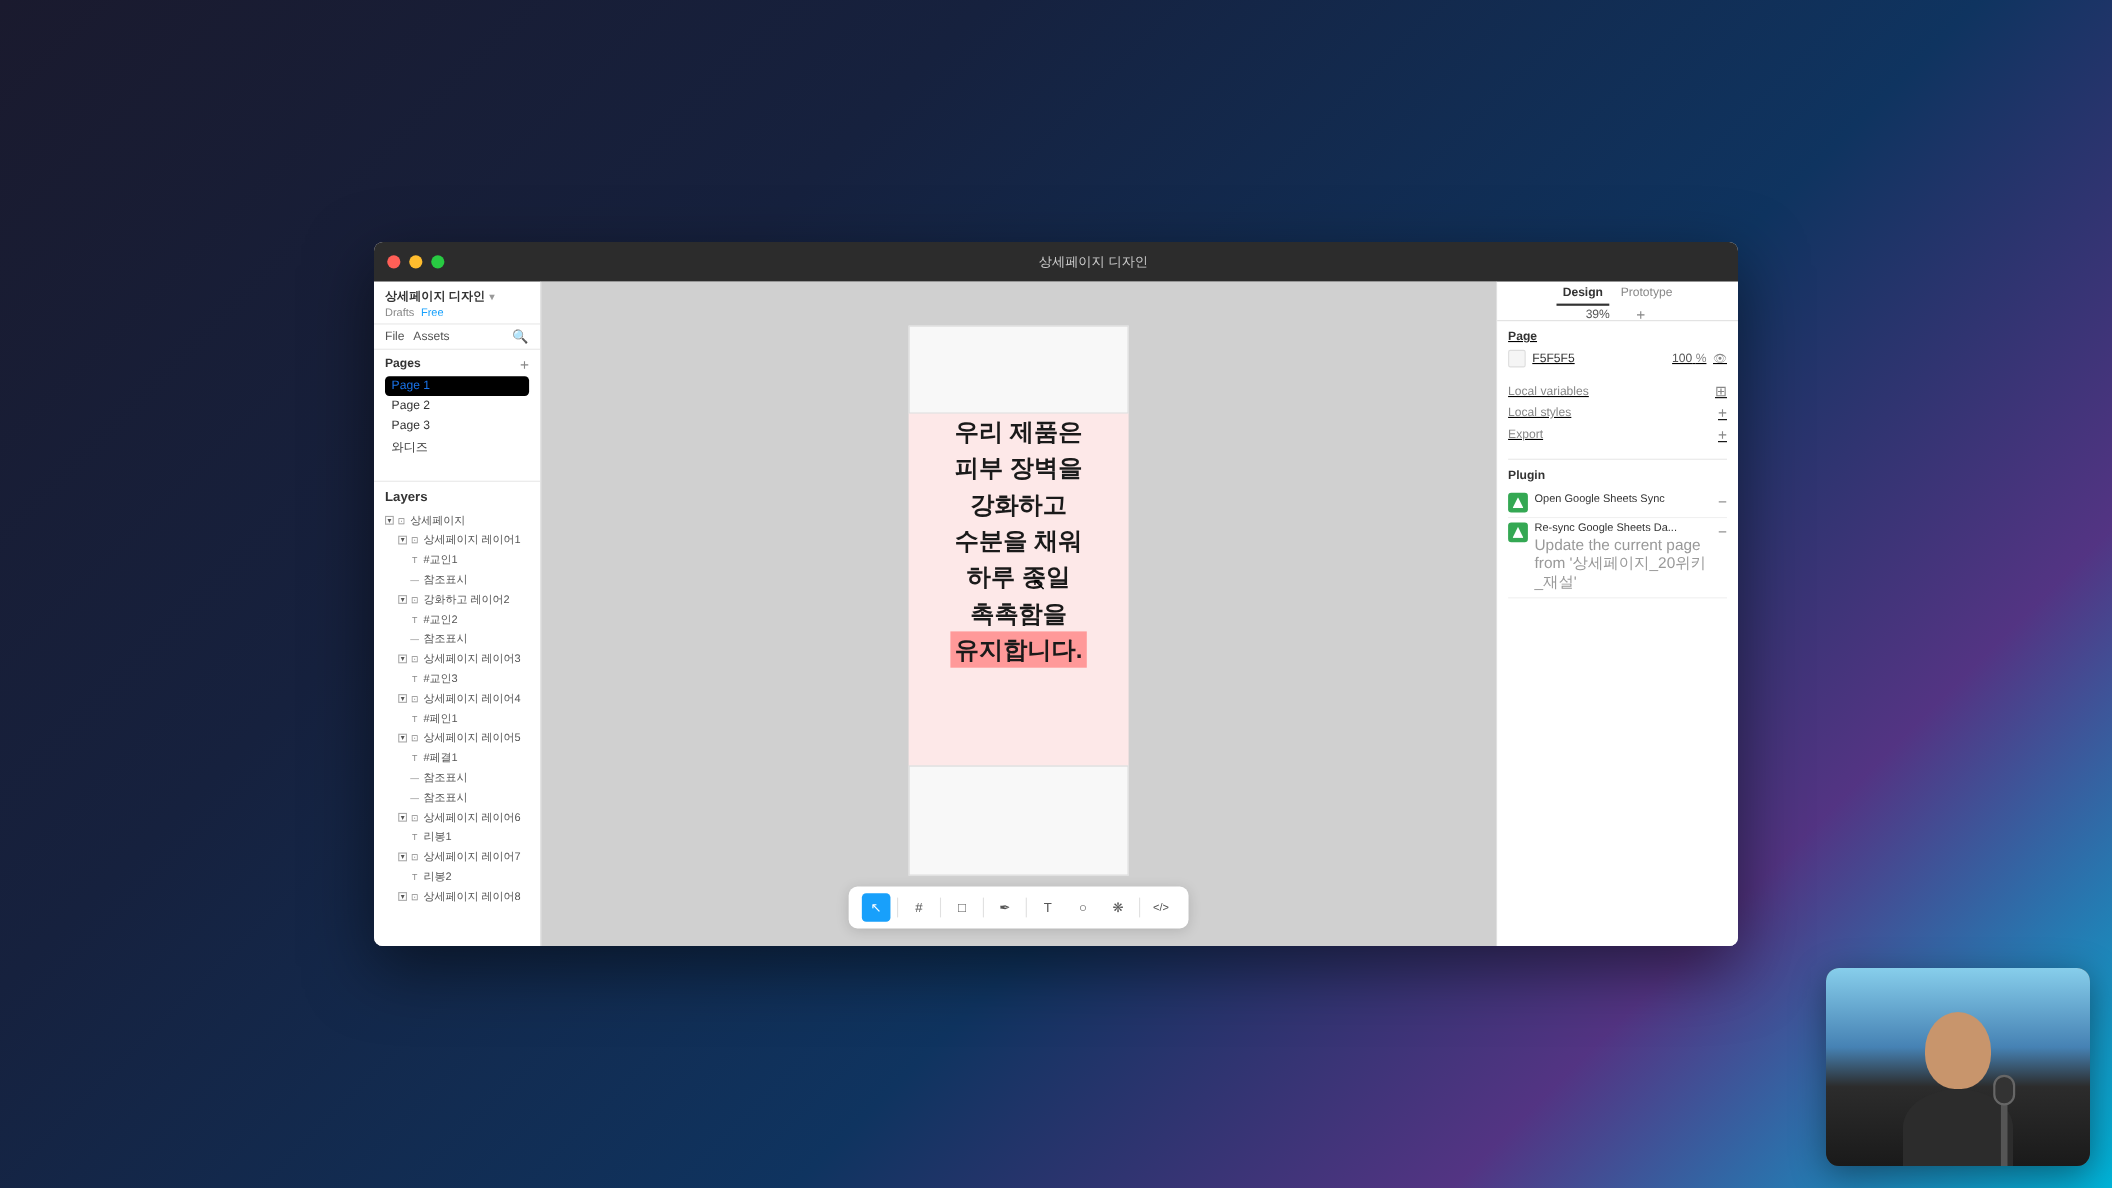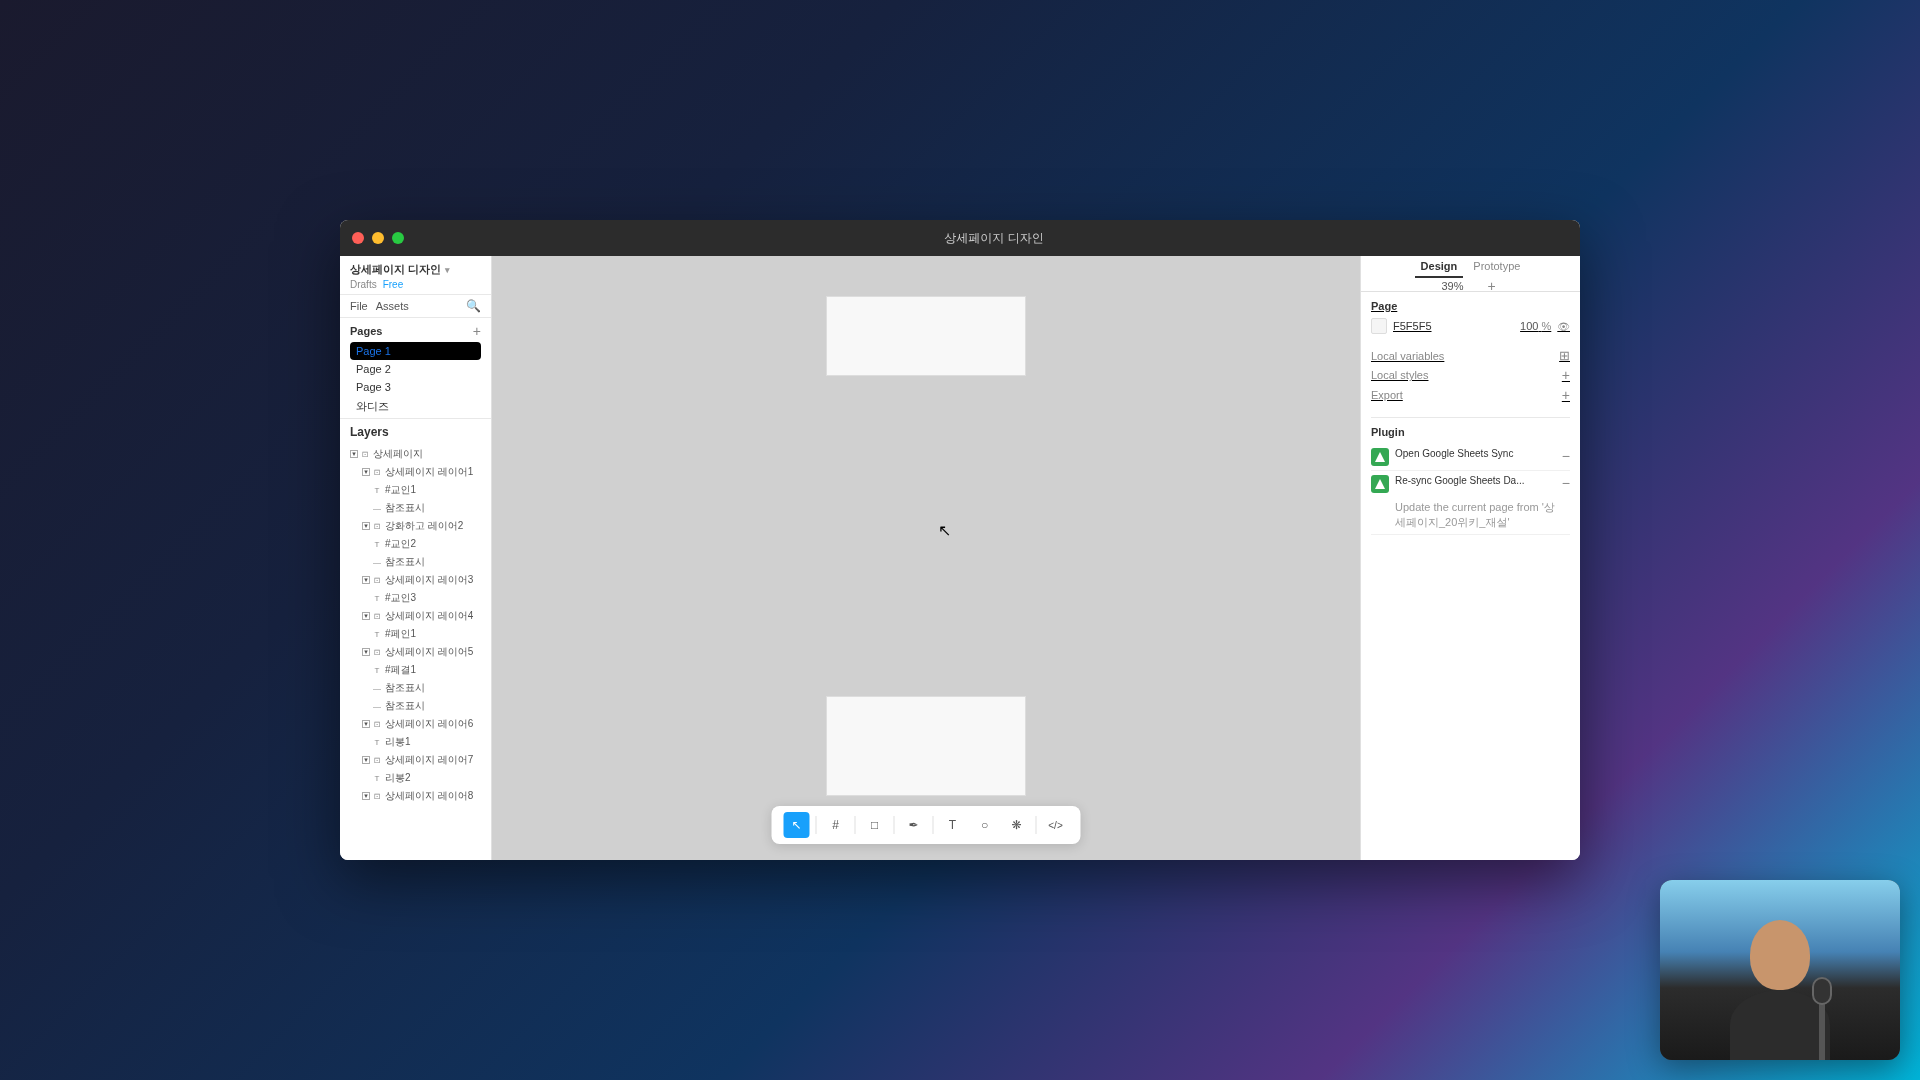--- a/index.html
+++ b/index.html
@@ -99,21 +99,21 @@
       color: #555;
       cursor: pointer;
     }
     .file-assets-bar .search-icon {
       margin-left: auto;
       color: #888;
       font-size: 12px;
       cursor: pointer;
     }
     .pages-section {
-      padding: 6px 10px 1px;
+      padding: 6px 10px 20px;
       border-bottom: 1px solid #e8e8e8;
     }
     .section-header {
       display: flex;
       align-items: center;
       justify-content: space-between;
       margin-bottom: 4px;
     }
     .section-title {
       font-size: 11px;
@@ -365,23 +365,23 @@
     }
     .plugin-name {
       font-size: 10px;
       color: #333;
       flex: 1;
     }
     .plugin-minus {
       color: #888; font-size: 14px; cursor: pointer;
     }
     .plugin-desc {
-      font-size: 11px;
+      font-size: 14px;
       color: #999;
-      margin-top: 14px;
+      margin-top: 1px;
     }
     
     .webcam-overlay {
       position: absolute;
       bottom: 20px;
       right: 20px;
       width: 240px;
       height: 180px;
       border-radius: 12px;
       overflow: hidden;
@@ -584,20 +584,31 @@
           <span>상세페이지 레이어8</span>
         </div>
       </div>
     </div>
 
     <div class="canvas-area">
       <div class="canvas-bg">
 
         <div style="position:absolute; left:calc(50% - 100px); top:40px; width:200px; height:80px; background:#f8f8f8; border: 1px solid #ddd;"></div>
 
+        <div style="position:absolute; left:calc(50% - 100px); top:120px; width:200px; height:320px; background:#fde8e8;">
+          <div class="canvas-text">
+            <div>우리 제품은</div>
+            <div>피부 장벽을</div>
+            <div>강화하고</div>
+            <div>수분을 채워</div>
+            <div>하루 종일</div>
+            <div>촉촉함을</div>
+            <div style="background:#ff9999; display:inline-block; padding:0 4px;">유지합니다.</div>
+          </div>
+        </div>
 
         <div style="position:absolute; left:calc(50% - 100px); top:440px; width:200px; height:100px; background:#f8f8f8; border: 1px solid #ddd;"></div>
 
         <div style="position:absolute; left:calc(50% + 12px); top:265px; font-size:16px; pointer-events:none;">↖</div>
       </div>
 
       <div class="canvas-toolbar">
         <div class="toolbar-btn active">↖</div>
         <div class="toolbar-sep"></div>
         <div class="toolbar-btn">#</div>

